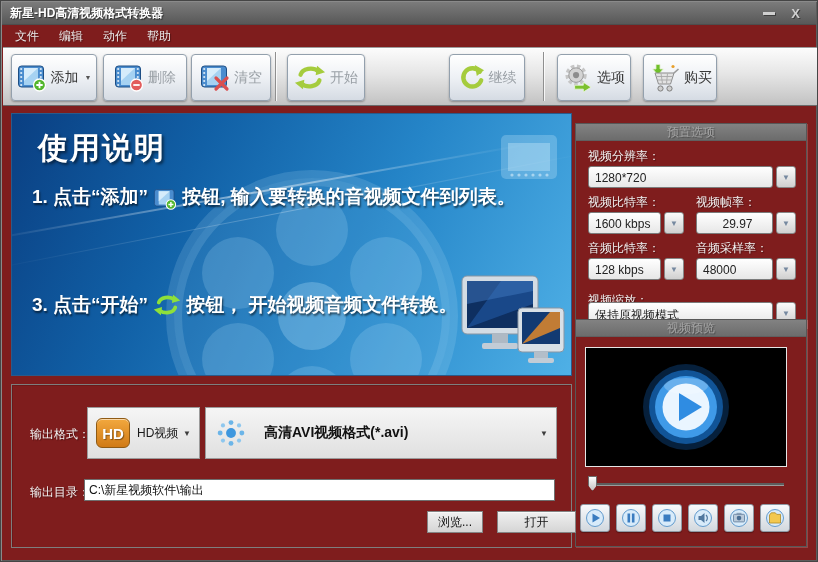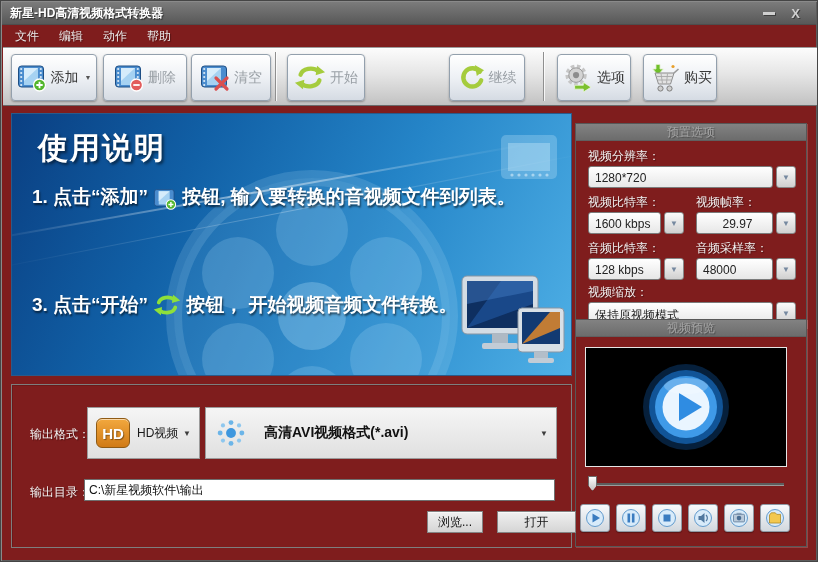--- a/index.html
+++ b/index.html
@@ -344,21 +344,21 @@
     <span class="flabel" style="left:12px;top:116px;">音频比特率：</span>
     <span class="flabel" style="left:120px;top:116px;">音频采样率：</span>
     <div class="dd" style="left:12px;top:134px;width:96px;">
       <div class="field">128 kbps</div>
       <div class="arrow">▼</div>
     </div>
     <div class="dd" style="left:120px;top:134px;width:100px;">
       <div class="field">48000</div>
       <div class="arrow">▼</div>
     </div>
-    <span class="flabel" style="left:12px;top:160px;">视频缩放：</span>
+    <span class="flabel" style="left:12px;top:168px;">视频缩放：</span>
     <div class="dd" style="left:12px;top:178px;width:208px;">
       <div class="field">保持原视频模式</div>
       <div class="arrow">▼</div>
     </div>
   </div>
 
   <div class="groupbox gb-preview">
     <div class="gb-header">视频预览</div>
     <div class="screen">
       <svg width="88" height="88" viewBox="0 0 88 88">

